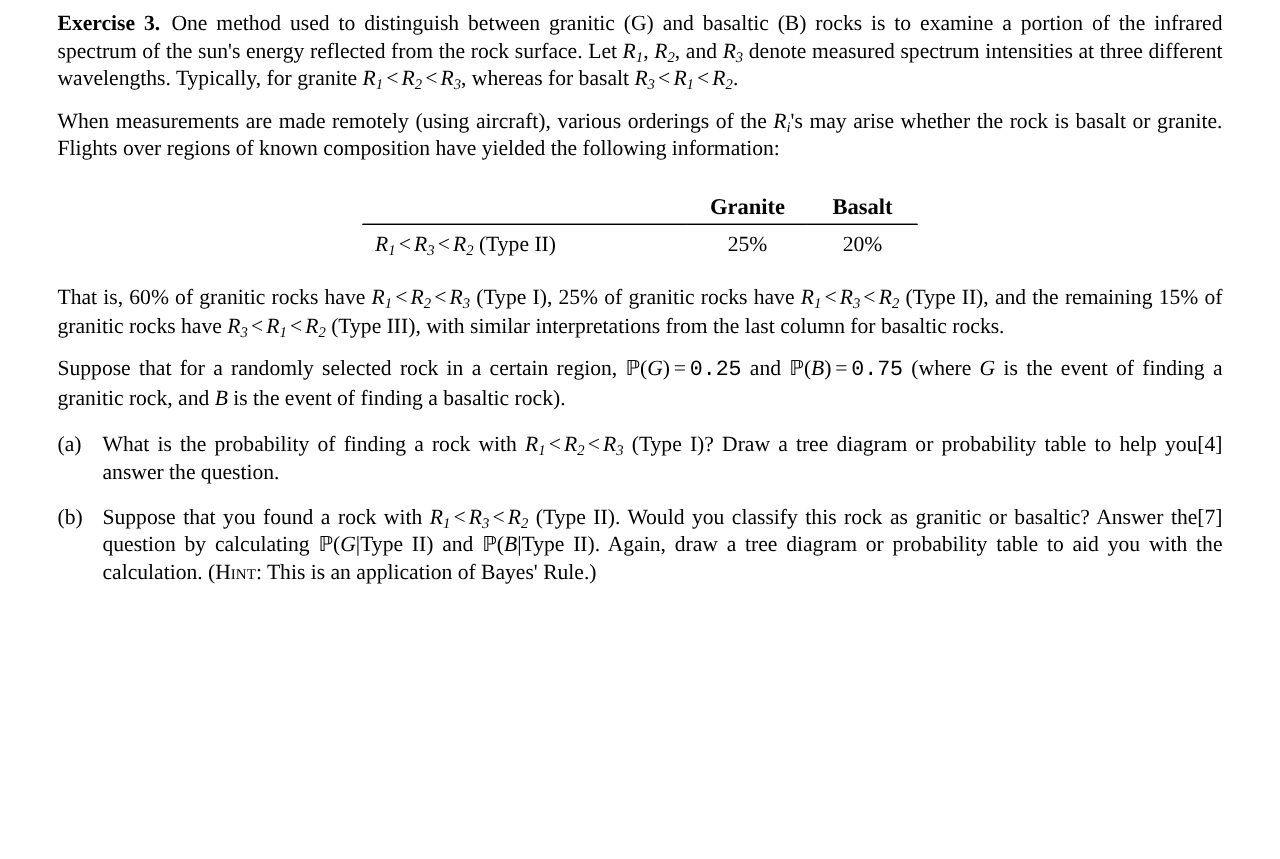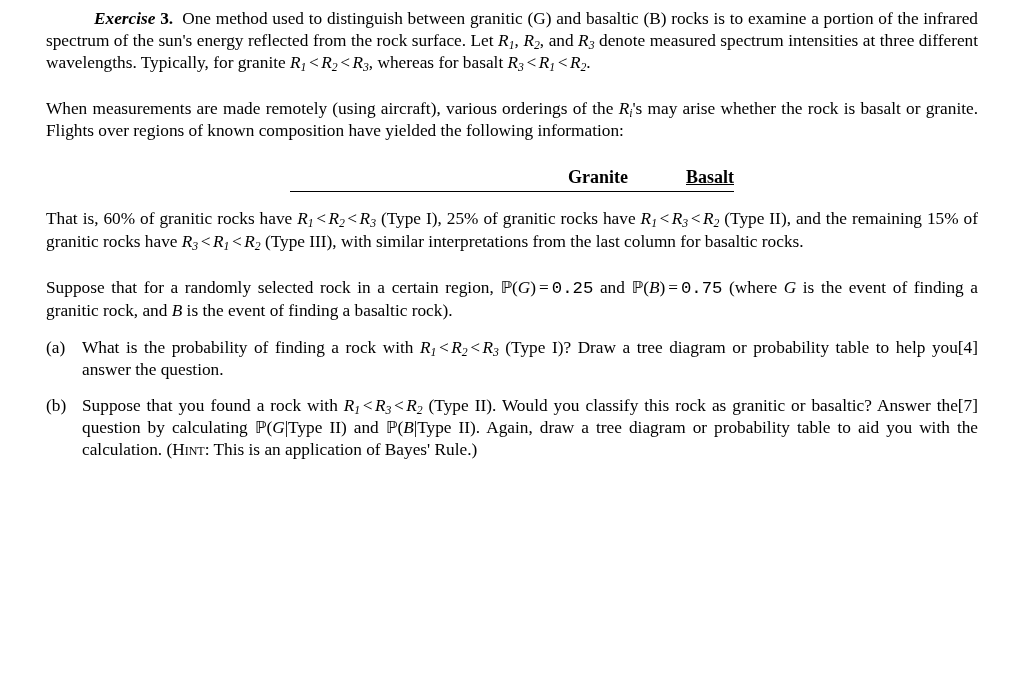--- a/index.html
+++ b/index.html
@@ -22,28 +22,26 @@
     top: 8px;
     width: 932px;
   }
   .para {
     font-size: 17.3px;
     line-height: 22.1px;
     text-align: justify;
     text-justify: inter-word;
     margin: 0;
   }
-  .para + .para { margin-top: 24px; }
+  .para + .para { margin-top: 12px; }
 
   .block-gap-large { margin-top: 14px; }
 
   .ex-label {
     font-weight: bold;
-    font-style: italic;
-    margin-left: 48px;
   }
   .ex-num {
     font-weight: bold;
     font-style: normal;
   }
   .after-label { display: inline-block; width: 9px; }
   .mi { font-style: italic; }
   .mr { font-style: normal; }
   sub {
     font-size: 0.68em;
@@ -95,23 +93,22 @@
   .col-cond {
     text-align: left;
     padding-left: 10px !important;
     white-space: nowrap;
   }
   .col-val {
     text-align: center;
     width: 96px;
   }
   .col-val2 {
-    text-align: right;
+    text-align: center;
     width: 88px;
-    text-decoration: underline;
   }
   table.data tbody td {
     line-height: 22px;
   }
   table.data tbody tr:first-child td { padding-top: 5px; }
   table.data tbody tr:last-child td { padding-bottom: 4px; }
 
   
   .qlist { margin-top: 15px; }
   .qitem {
@@ -153,20 +150,25 @@
   <div class="table-wrap">
     <table class="data">
       <thead>
         <tr class="rule-mid">
           <th class="col-cond"></th>
           <th class="col-val">Granite</th>
           <th class="col-val2">Basalt</th>
         </tr>
       </thead>
       <tbody>
+        <tr>
+          <td class="col-cond"><span class="nb"><span class="mi">R</span><sub>1</sub><span class="op">&lt;</span><span class="mi">R</span><sub>3</sub><span class="op">&lt;</span><span class="mi">R</span><sub>2</sub></span> <span class="mr">(Type II)</span></td>
+          <td class="col-val">25%</td>
+          <td class="col-val2">20%</td>
+        </tr>
       </tbody>
     </table>
   </div>
 
   <p class="para"><span>That is, 60% of granitic rocks have </span><span class="nb"><span class="mi">R</span><sub>1</sub><span class="op">&lt;</span><span class="mi">R</span><sub>2</sub><span class="op">&lt;</span><span class="mi">R</span><sub>3</sub></span><span> (Type I), 25% of granitic rocks have </span><span class="nb"><span class="mi">R</span><sub>1</sub><span class="op">&lt;</span><span class="mi">R</span><sub>3</sub><span class="op">&lt;</span><span class="mi">R</span><sub>2</sub></span><span> (Type II), and the remaining 15% of granitic rocks have </span><span class="nb"><span class="mi">R</span><sub>3</sub><span class="op">&lt;</span><span class="mi">R</span><sub>1</sub><span class="op">&lt;</span><span class="mi">R</span><sub>2</sub></span><span> (Type III), with similar interpretations from the last column for basaltic rocks.</span></p>
 
   <p class="para block-gap-large"><span>Suppose that for a randomly selected rock in a certain region, </span><span class="nb"><span class="bb">ℙ</span><span class="mr">(</span><span class="mi">G</span><span class="mr">)</span><span class="eq">=</span><span class="num">0.25</span></span><span> and </span><span class="nb"><span class="bb">ℙ</span><span class="mr">(</span><span class="mi">B</span><span class="mr">)</span><span class="eq">=</span><span class="num">0.75</span></span><span> (where </span><span class="mi">G</span><span> is the event of finding a granitic rock, and </span><span class="mi">B</span><span> is the event of finding a basaltic rock).</span></p>
 
   <div class="qlist">
 

